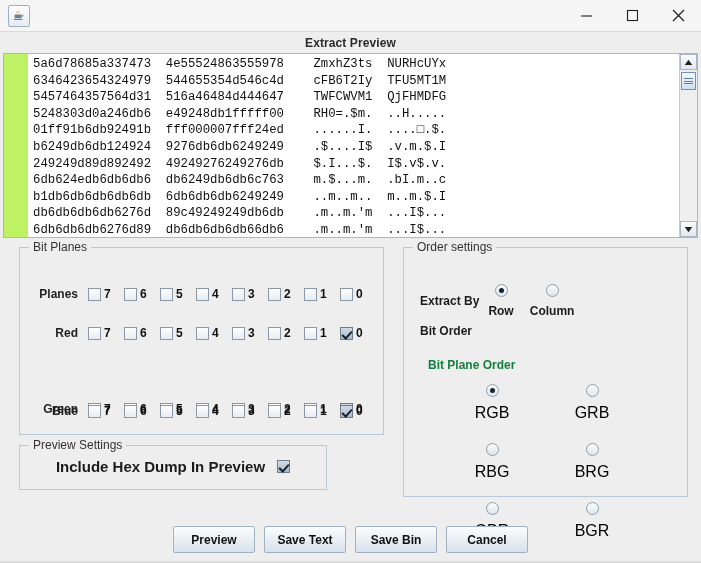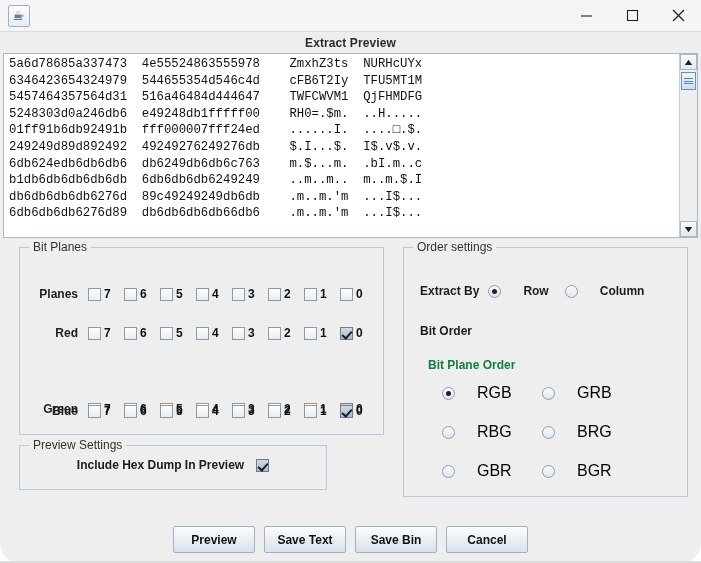--- a/index.html
+++ b/index.html
@@ -9,21 +9,20 @@
     overflow: hidden;
     background: #ffffff;
     font-family: "Liberation Sans", sans-serif;
   }
   #app {
     position: relative;
     width: 701px; height: 563px;
     background: #eeeeee;
     display: flex;
     flex-direction: column;
-    border-radius: 20px;
   }
 
   
   .titlebar {
     height: 32px;
     background: #f5f5f5;
     border-bottom: 1px solid #dadada;
     display: flex;
     align-items: center;
     flex: 0 0 32px;
@@ -57,20 +56,21 @@
   }
 
   
   .textarea-wrap {
     margin: 0 3px;
     flex: 0 0 185px;
     display: flex;
     border: 1px solid #a9b8c6;
     background: #bef264;
     overflow: hidden;
+    padding-left: 24px;
   }
   .textarea {
     flex: 1 1 auto;
     padding: 2px 0 0 5px;
     overflow: hidden;
     background: #ffffff;
   }
   .hexline {
     font-family: "Liberation Mono", "DejaVu Sans Mono", monospace;
     font-size: 12.3px;
@@ -197,21 +197,21 @@
   }
   .rowline {
     position: absolute;
     display: flex;
     align-items: center;
     font-size: 12px;
     color: #1c1c1c;
     font-weight: bold;
   }
   .rowline .lab { margin-right: 9px; }
-  .radio-item { display: flex; align-items: center; gap: 22px; margin-right: 16px; }
+  .radio-item { display: flex; align-items: center; gap: 7px; margin-right: 16px; flex-direction: column; }
 
   .bpo-title {
     position: absolute;
     left: 24px; top: 110px;
     font-size: 12px; font-weight: bold; color: #15803d;
   }
   .bpo-grid {
     position: absolute;
     left: 38px; top: 136px;
     width: 230px;
@@ -221,21 +221,21 @@
   }
   .bpo-grid .radio-item { margin-right: 0; }
 
   .pvrow {
     position: absolute;
     left: 0; right: 0; top: 12px;
     display: flex;
     align-items: center;
     justify-content: center;
     gap: 12px;
-    font-size: 12px; font-weight: bold; color: #1c1c1c;
+    font-size: 15px; font-weight: bold; color: #1c1c1c;
   }
 
   
   .buttonbar {
     position: absolute;
     left: 0; right: 0; bottom: 10px;
     display: flex;
     justify-content: center;
     gap: 9px;
   }
@@ -295,20 +295,21 @@
 
   <div class="window-title">Extract Preview</div>
 
   <div class="textarea-wrap">
     <div class="textarea" id="hexdump-area">
         <div class="hexline">5a6d78685a337473  4e55524863555978    ZmxhZ3ts  NURHcUYx</div>
         <div class="hexline">6346423654324979  544655354d546c4d    cFB6T2Iy  TFU5MT1M</div>
         <div class="hexline">5457464357564d31  516a46484d444647    TWFCWVM1  QjFHMDFG</div>
         <div class="hexline">5248303d0a246db6  e49248db1fffff00    RH0=.$m.  ..H.....</div>
         <div class="hexline">01ff91b6db92491b  fff000007fff24ed    ......I.  ....□.$.</div>
+        <div class="hexline">b6249db6db124924  9276db6db6249249    .$....I$  .v.m.$.I</div>
         <div class="hexline">249249d89d892492  49249276249276db    $.I...$.  I$.v$.v.</div>
         <div class="hexline">6db624edb6db6db6  db6249db6db6c763    m.$...m.  .bI.m..c</div>
         <div class="hexline">b1db6db6db6db6db  6db6db6db6249249    ..m..m..  m..m.$.I</div>
         <div class="hexline">db6db6db6db6276d  89c49249249db6db    .m..m.'m  ...I$...</div>
         <div class="hexline">6db6db6db6276d89  db6db6db6db66db6    .m..m.'m  ...I$...</div>
       </div>
     <div class="scrollbar">
       <div class="sb-arrow">
         <svg width="9" height="7" viewBox="0 0 9 7">
             <polygon points="4.5,0.8 8.2,6 0.8,6" fill="#202020"></polygon>

